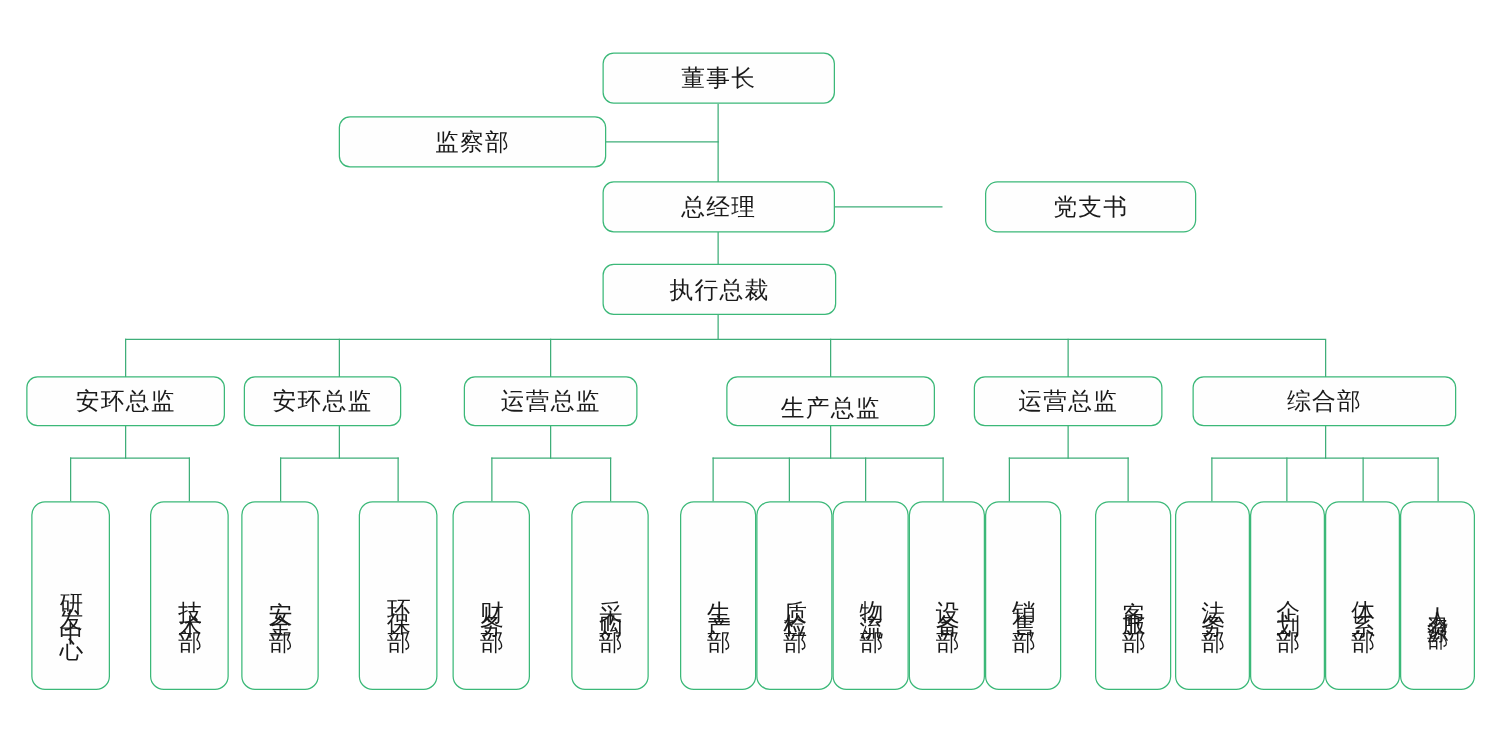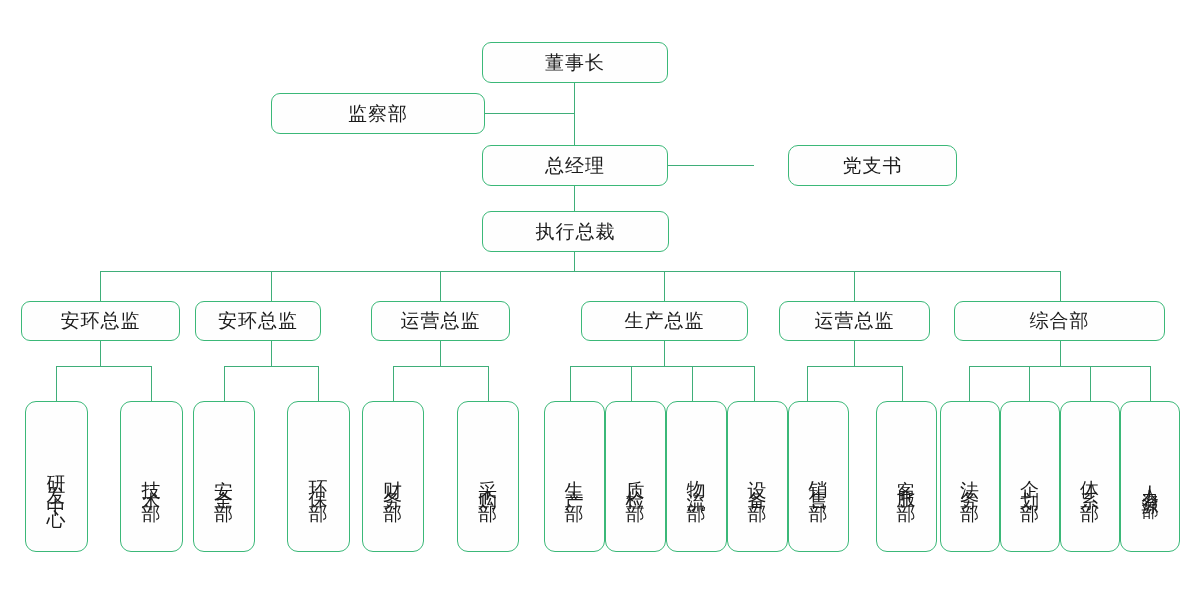--- a/index.html
+++ b/index.html
@@ -134,21 +134,21 @@
 
   <div class="node horiz" style="left:21px; top:301px; width:159px; height:40px;">
     <span>安环总监</span>
   </div>
   <div class="node horiz" style="left:195px; top:301px; width:126px; height:40px;">
     <span>安环总监</span>
   </div>
   <div class="node horiz" style="left:371px; top:301px; width:139px; height:40px;">
     <span>运营总监</span>
   </div>
-  <div class="node horiz" style="left:581px; top:301px; width:167px; height:40px;">
+  <div class="node horiz" style="left:581px; top:301px; width:167px; height:40px;align-items:flex-end;">
     <span>生产总监</span>
   </div>
   <div class="node horiz" style="left:954px; top:301px; width:211px; height:40px;">
     <span>综合部</span>
   </div>
   <div class="node horiz" style="left:779px; top:301px; width:151px; height:40px;">
     <span>运营总监</span>
   </div>
 
   <div class="node vert" style="left:25px; top:401px; width:63px; height:151px;">

